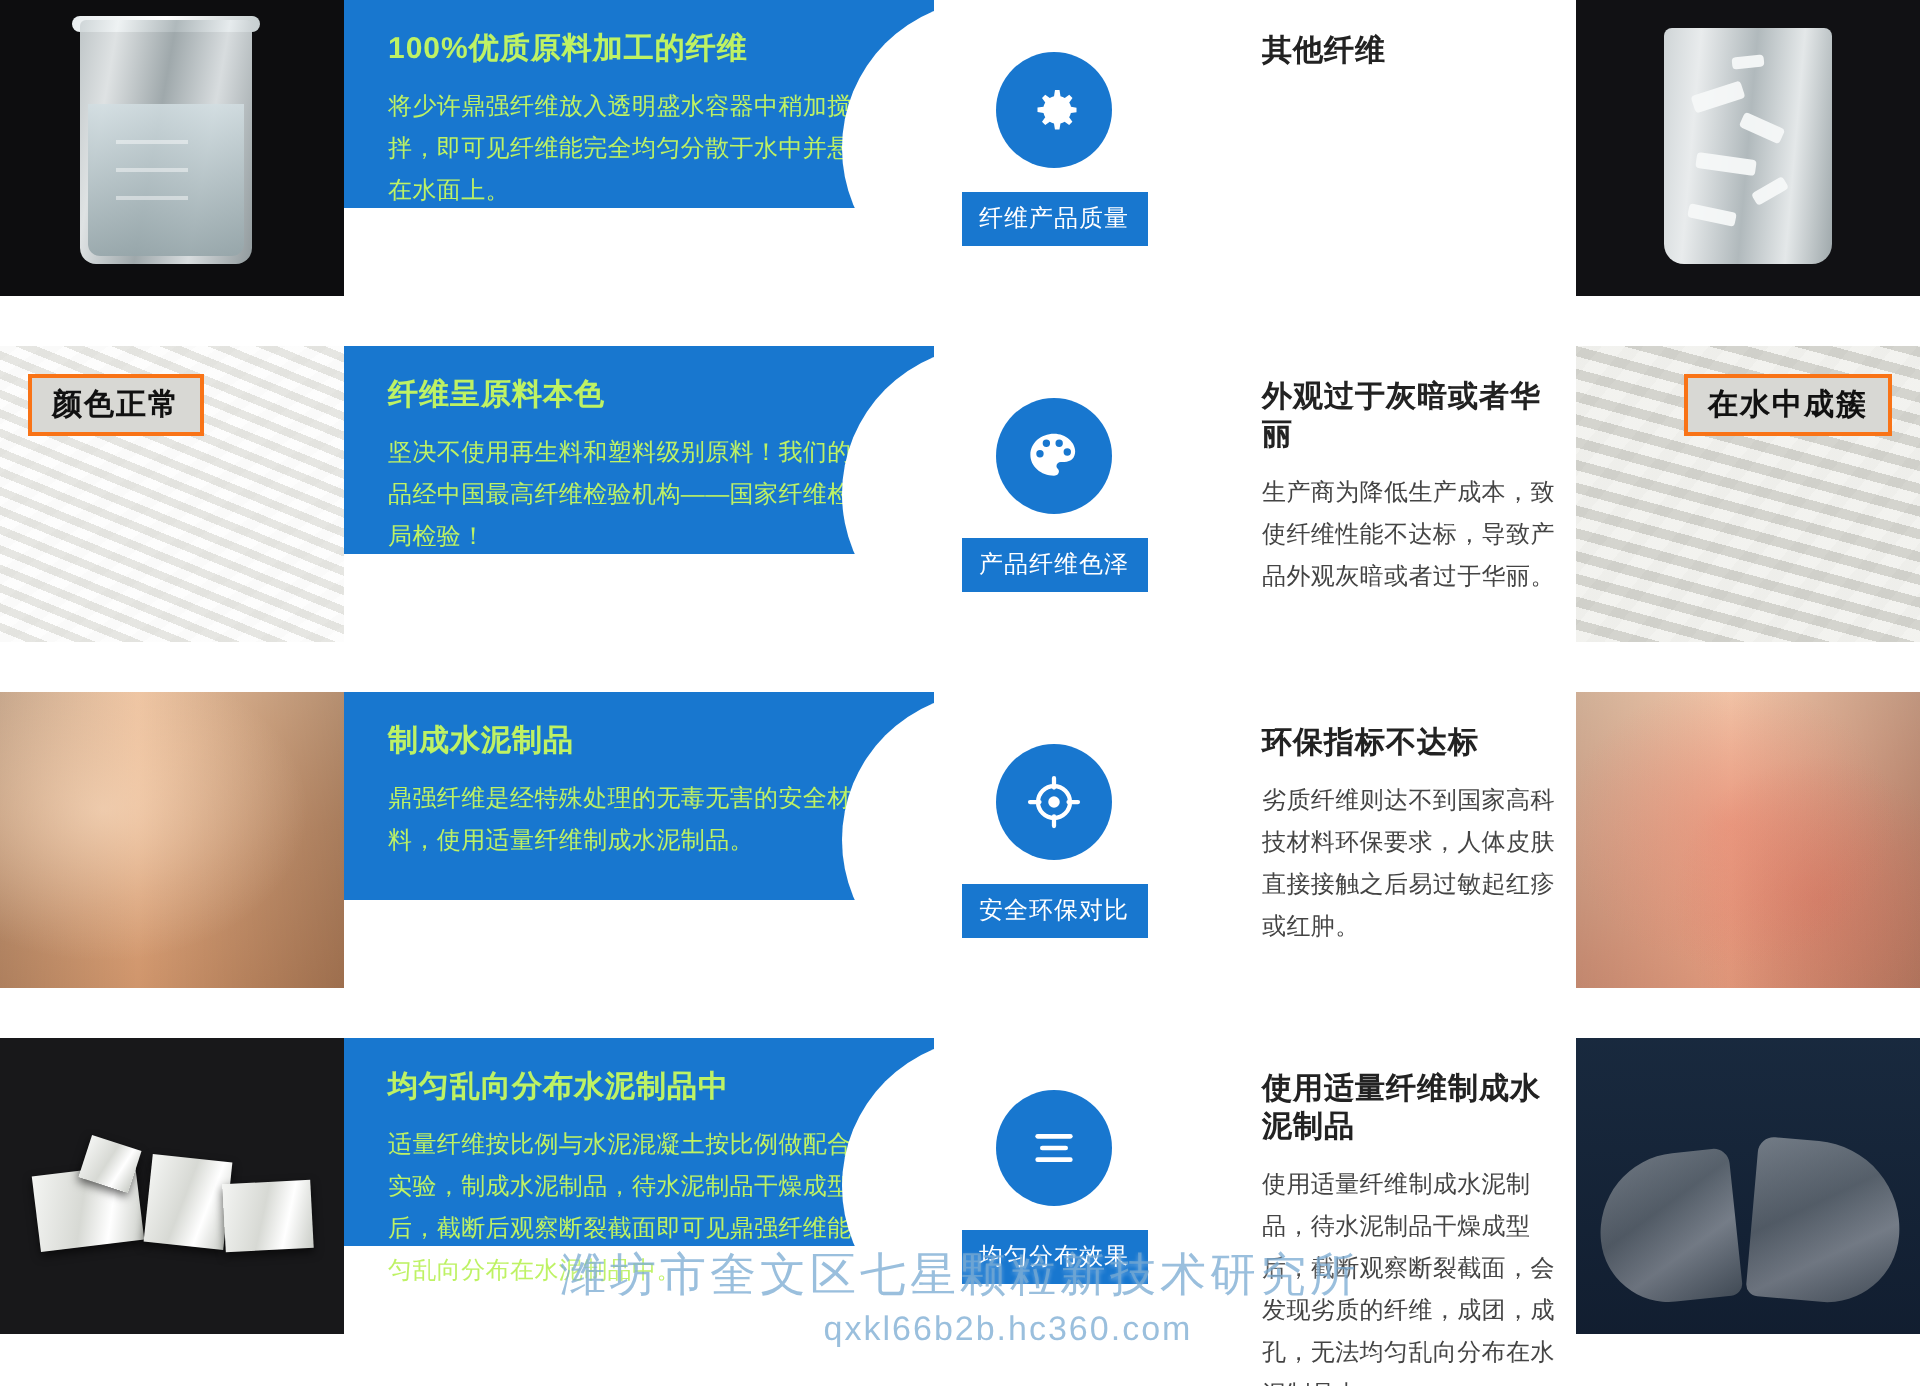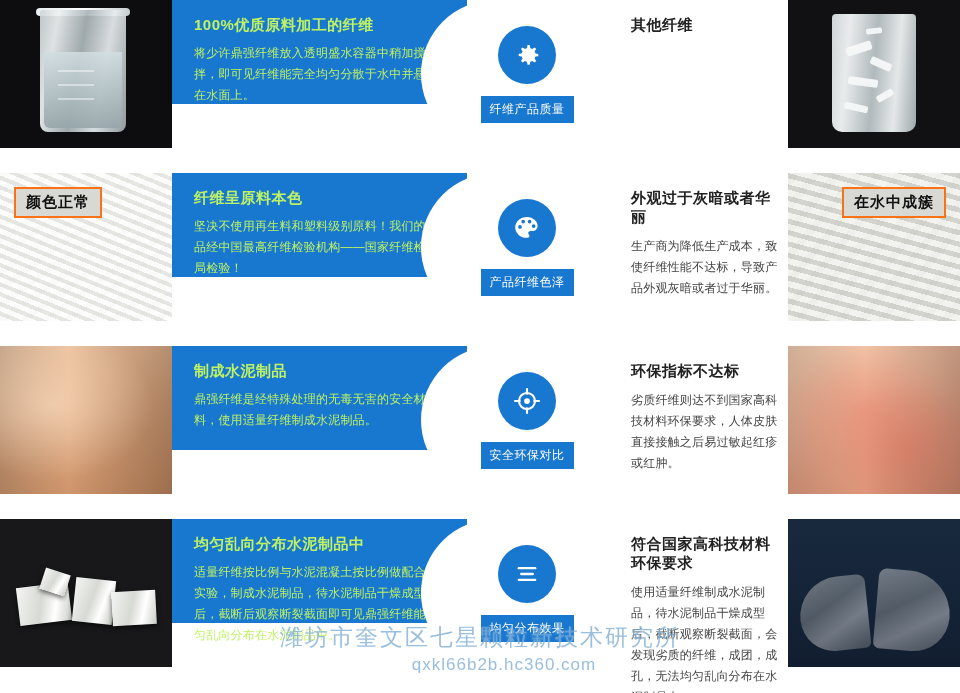--- a/index.html
+++ b/index.html
@@ -388,21 +388,21 @@
             <line x1="5" y1="7" x2="19" y2="7"></line>
             <line x1="7" y1="12" x2="17" y2="12"></line>
             <line x1="5" y1="17" x2="19" y2="17"></line>
           </svg>
         </div>
         <div class="badge">均匀分布效果</div>
       </div>
     </div>
 
     <div class="white">
-      <h3>符合国家高科技材料环保要求</h3>
+      <h3>使用适量纤维制成水泥制品</h3>
       <p>使用适量纤维制成水泥制品，待水泥制品干燥成型后，截断观察断裂截面，会发现劣质的纤维，成团，成孔，无法均匀乱向分布在水泥制品中。</p>
     </div>
 
     <div class="photo-right img-concrete">
       <div class="piece" style="left:12px;top:58px;width:68px;height:74px;border-radius:40px 8px 6px 34px;transform:rotate(-6deg)"></div>
       <div class="piece" style="left:88px;top:52px;width:74px;height:80px;border-radius:8px 44px 36px 6px;transform:rotate(5deg)"></div>
       <div class="dark"></div>
     </div>
   </div>
 

